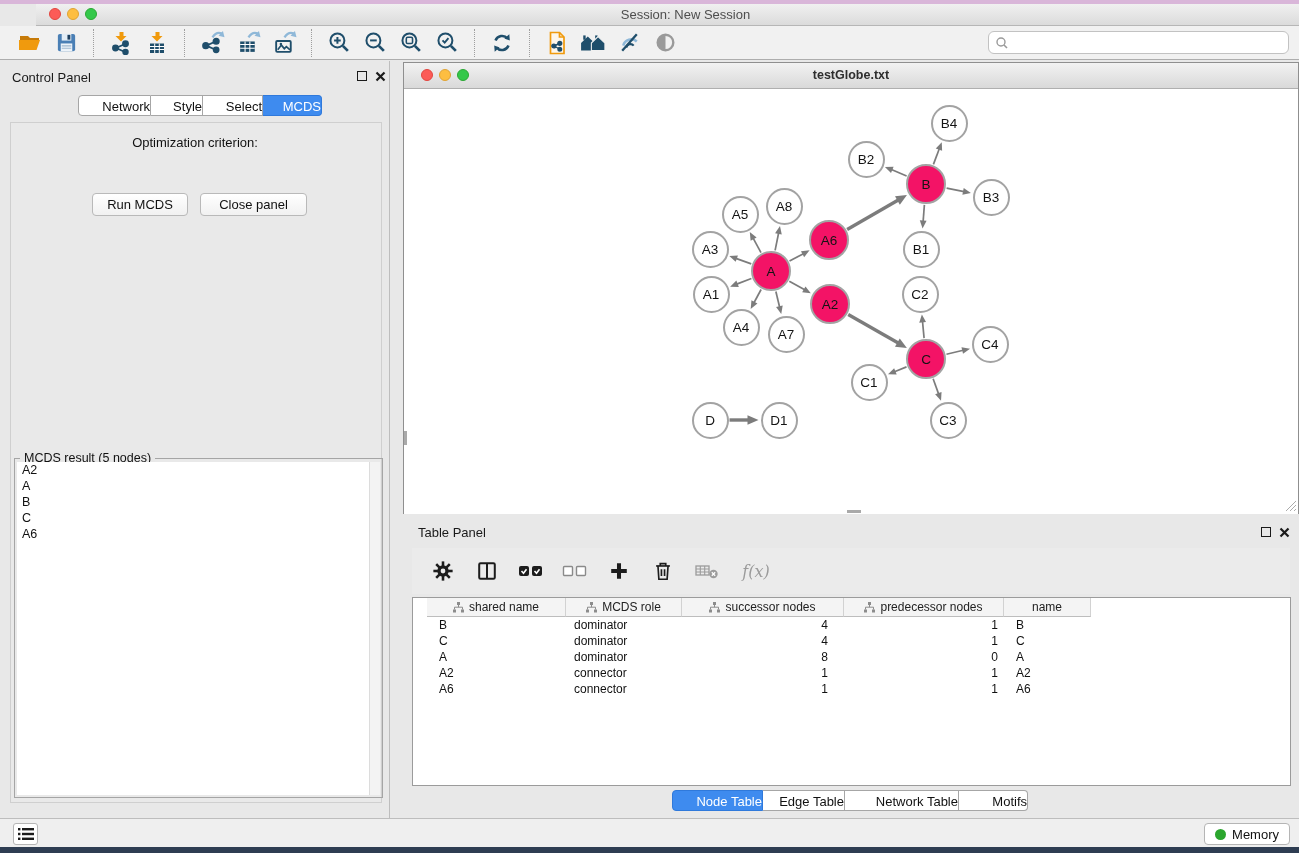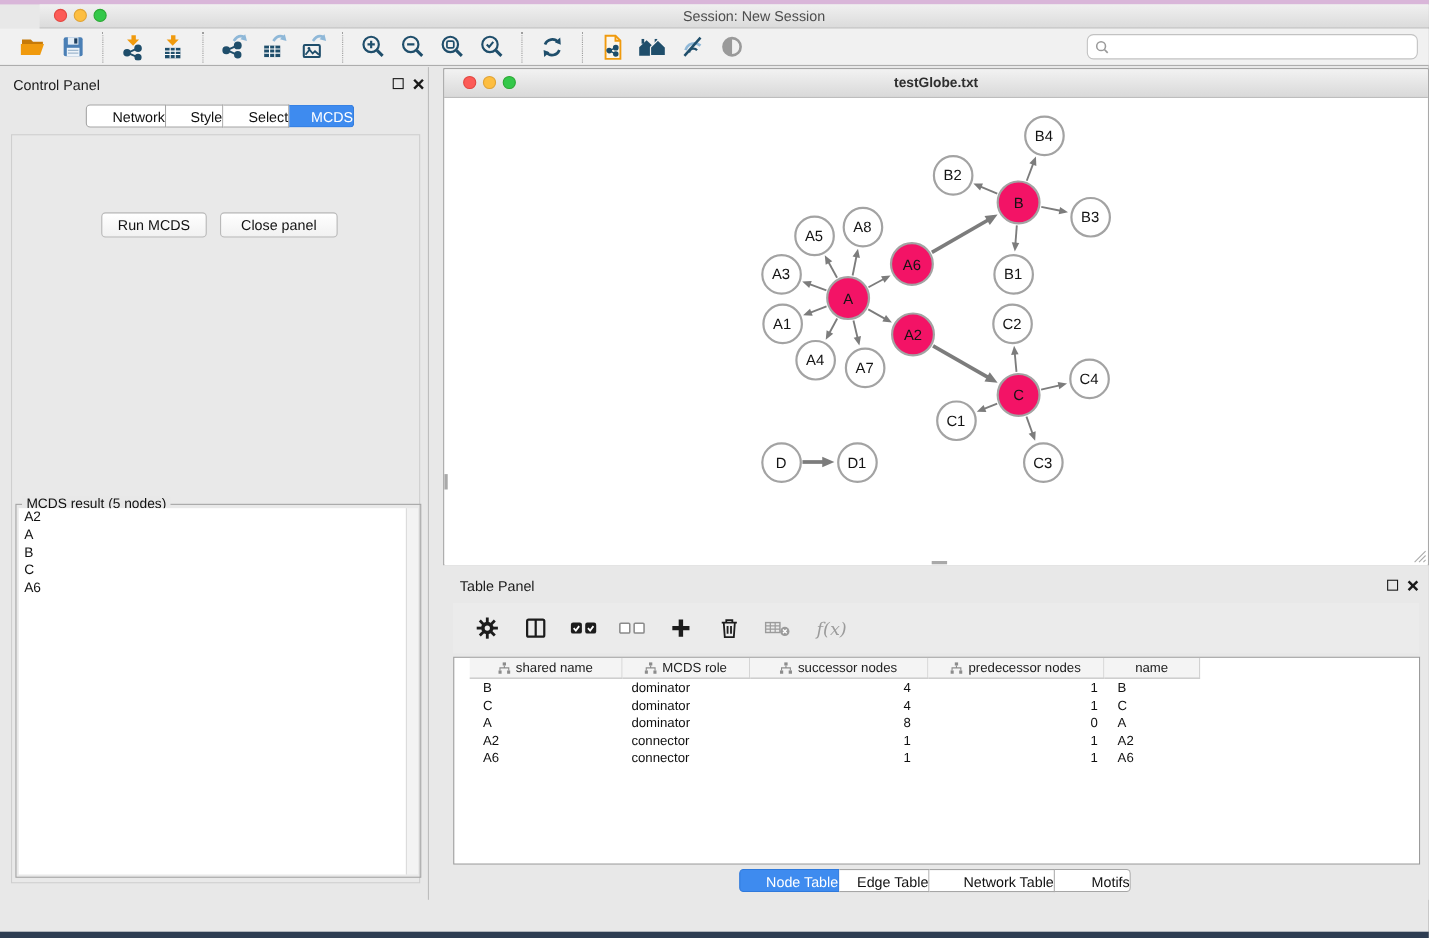--- a/index.html
+++ b/index.html
@@ -254,20 +254,21 @@
           <path d="M1.5 1.5l8 8M9.5 1.5l-8 8" stroke="#1A1A1A" stroke-width="2.2"></path>
         </svg>
       </button>
     <div class="abs" id="control-tabs" style="left:78px;top:34px;display:flex;">
         <div class="seg-tab" style="width: 73px;">Network</div>
         <div class="seg-tab" style="width: 52px;">Style</div>
         <div class="seg-tab" style="width: 60px;">Select</div>
         <div class="seg-tab active" style="width: 59px;">MCDS</div>
       </div>
     <div class="abs" id="cp-inner"></div>
+    <div class="abs" id="opt-label">Optimization criterion:</div>
     <button class="abs btn" id="run-btn">Run MCDS</button>
     <button class="abs btn" id="close-btn">Close panel</button>
     <div class="abs" id="result-box">
       <span id="result-legend">MCDS result (5 nodes)</span>
       <div id="result-list">
           <div class="result-item">A2</div>
           <div class="result-item">A</div>
           <div class="result-item">B</div>
           <div class="result-item">C</div>
           <div class="result-item">A6</div>
@@ -567,15 +568,33 @@
     </div>
 
     <div id="tp-tabs">
         <div class="seg-tab active" style="width: 91px;">Node Table</div>
         <div class="seg-tab" style="width: 82px;">Edge Table</div>
         <div class="seg-tab" style="width: 114px;">Network Table</div>
         <div class="seg-tab" style="width: 69px;">Motifs</div>
       </div>
   </div>
 
+  <div class="abs" id="statusbar">
+    <button id="list-btn">
+        <svg width="16" height="14" viewBox="0 0 16 14">
+          <g fill="#1C1C1C">
+            <rect x="0" y="1" width="2.4" height="2.4"></rect>
+            <rect x="4" y="1" width="12" height="2.4"></rect>
+            <rect x="0" y="5.8" width="2.4" height="2.4"></rect>
+            <rect x="4" y="5.8" width="12" height="2.4"></rect>
+            <rect x="0" y="10.6" width="2.4" height="2.4"></rect>
+            <rect x="4" y="10.6" width="12" height="2.4"></rect>
+          </g>
+        </svg>
+      </button>
+    <button id="memory-btn">
+      <span id="memory-dot"></span>
+      <span>Memory</span>
+    </button>
+  </div>
 
   <div class="abs" id="desktop-bottom"></div>
 </div>
 
 </body></html>

